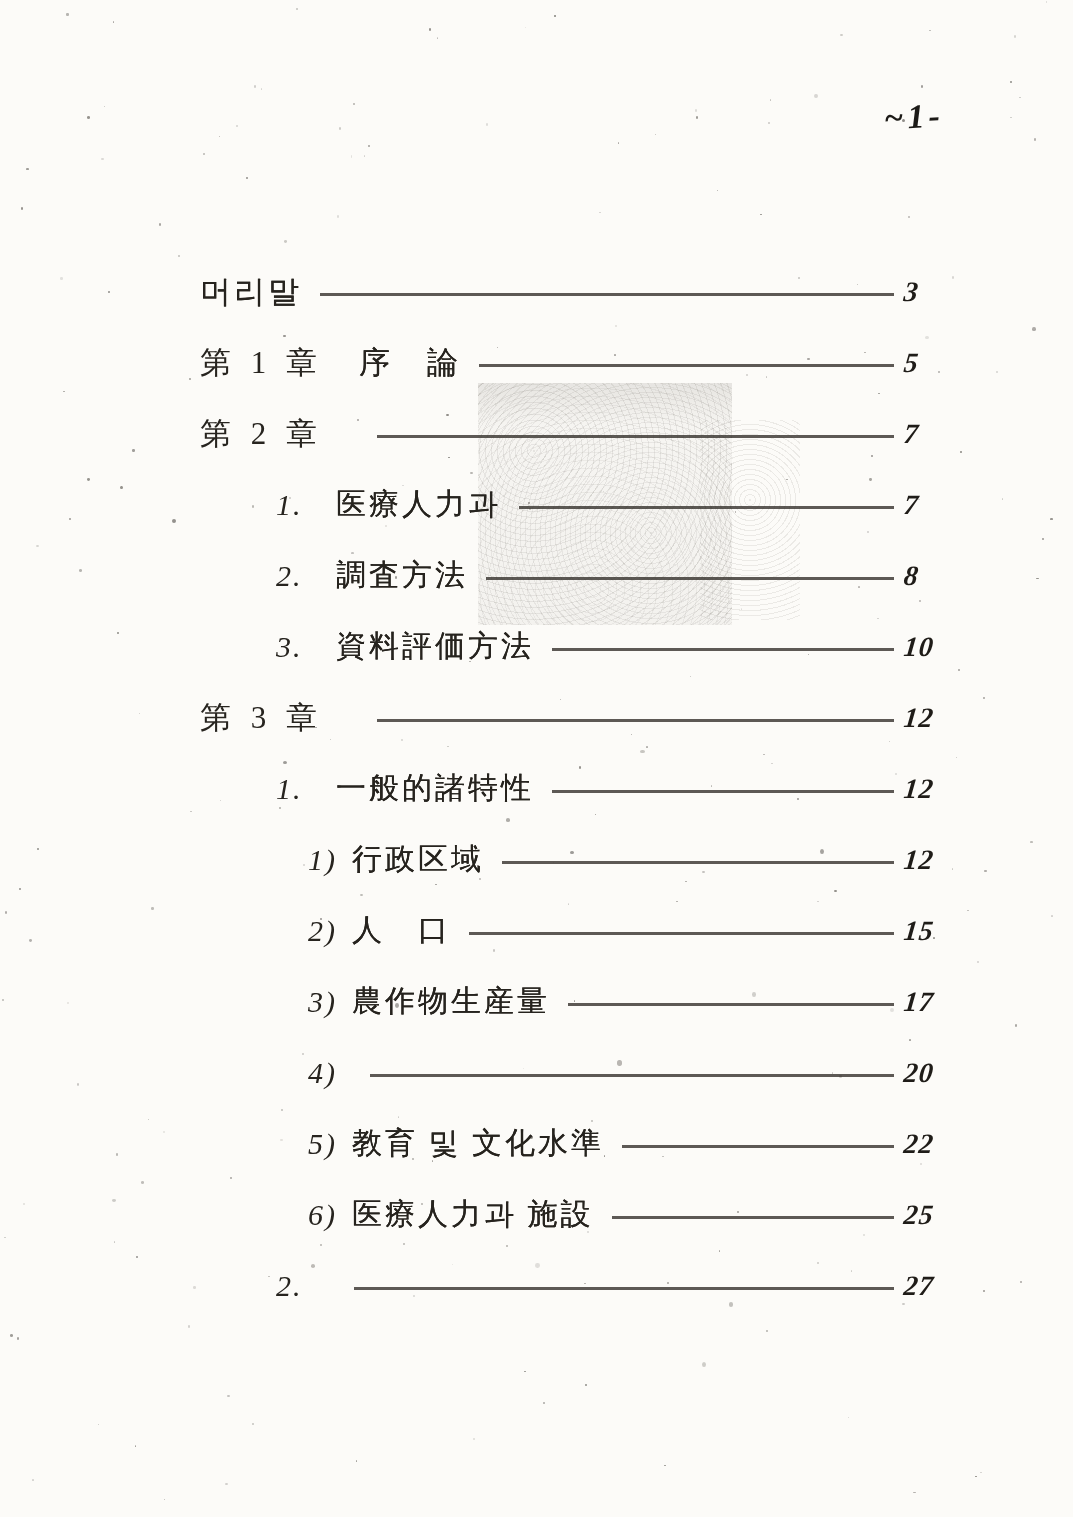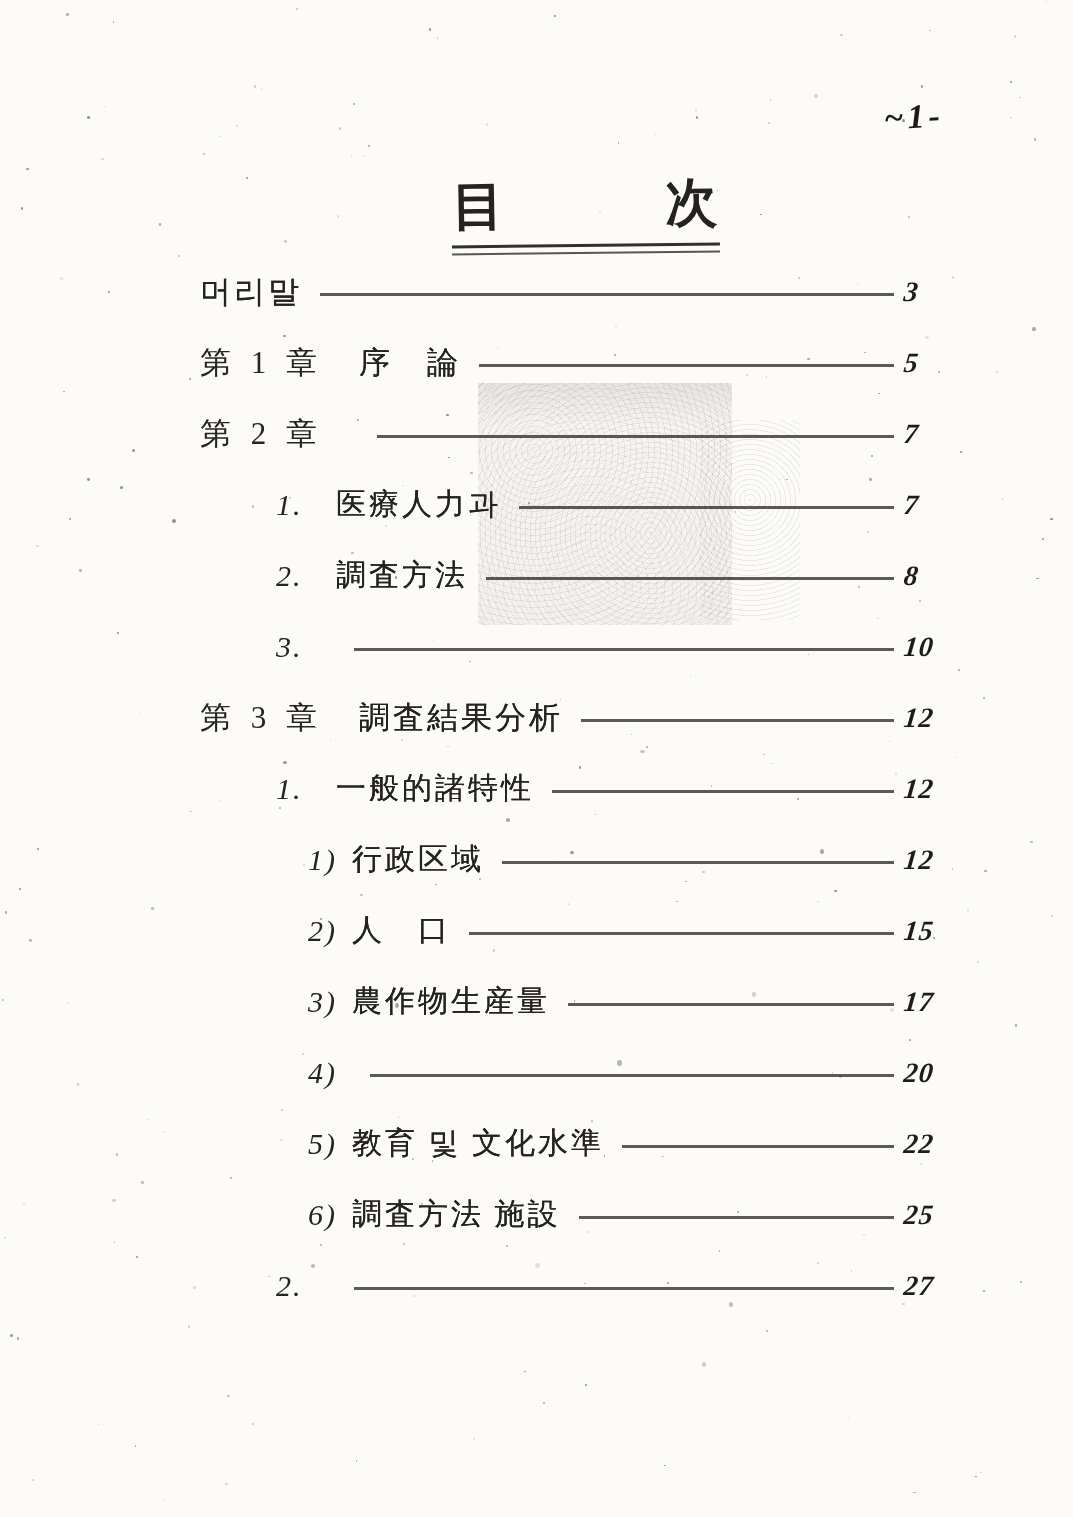--- a/index.html
+++ b/index.html
@@ -97,24 +97,20 @@
 </head>
 <body>
 
 <div class="page">
 
   <div class="smudge"></div>
   <div class="smudge2"></div>
 
   <div class="page-marker">~1-</div>
 
-  <div class="title-block">
-    <span class="title-text">目次</span>
-    <div class="title-underline"></div>
-  </div>
 
   <div class="toc" id="toc">
       <div class="toc-row lvl0">
         <span class="toc-label">머리말</span>
         <span class="toc-leader"></span>
         <span class="toc-page">3</span>
       </div>
       <div class="toc-row lvl0">
         <span class="toc-num">第 1 章</span>
         <span class="toc-label">序　論</span>
@@ -133,26 +129,26 @@
         <span class="toc-page">7</span>
       </div>
       <div class="toc-row lvl1">
         <span class="toc-num">2.</span>
         <span class="toc-label">調査方法</span>
         <span class="toc-leader"></span>
         <span class="toc-page">8</span>
       </div>
       <div class="toc-row lvl1">
         <span class="toc-num">3.</span>
+        <span class="toc-label">資料評価方法</span>
         <span class="toc-leader"></span>
         <span class="toc-page">10</span>
       </div>
       <div class="toc-row lvl0">
         <span class="toc-num">第 3 章</span>
-        <span class="toc-label">調査結果分析</span>
         <span class="toc-leader"></span>
         <span class="toc-page">12</span>
       </div>
       <div class="toc-row lvl1">
         <span class="toc-num">1.</span>
         <span class="toc-label">一般的諸特性</span>
         <span class="toc-leader"></span>
         <span class="toc-page">12</span>
       </div>
       <div class="toc-row lvl2">
@@ -179,21 +175,21 @@
         <span class="toc-page">20</span>
       </div>
       <div class="toc-row lvl2">
         <span class="toc-num">5)</span>
         <span class="toc-label">教育 및 文化水準</span>
         <span class="toc-leader"></span>
         <span class="toc-page">22</span>
       </div>
       <div class="toc-row lvl2">
         <span class="toc-num">6)</span>
-        <span class="toc-label">調査方法 施設</span>
+        <span class="toc-label">医療人力과 施設</span>
         <span class="toc-leader"></span>
         <span class="toc-page">25</span>
       </div>
       <div class="toc-row lvl1">
         <span class="toc-num">2.</span>
         <span class="toc-leader"></span>
         <span class="toc-page">27</span>
       </div>
     </div>
 

